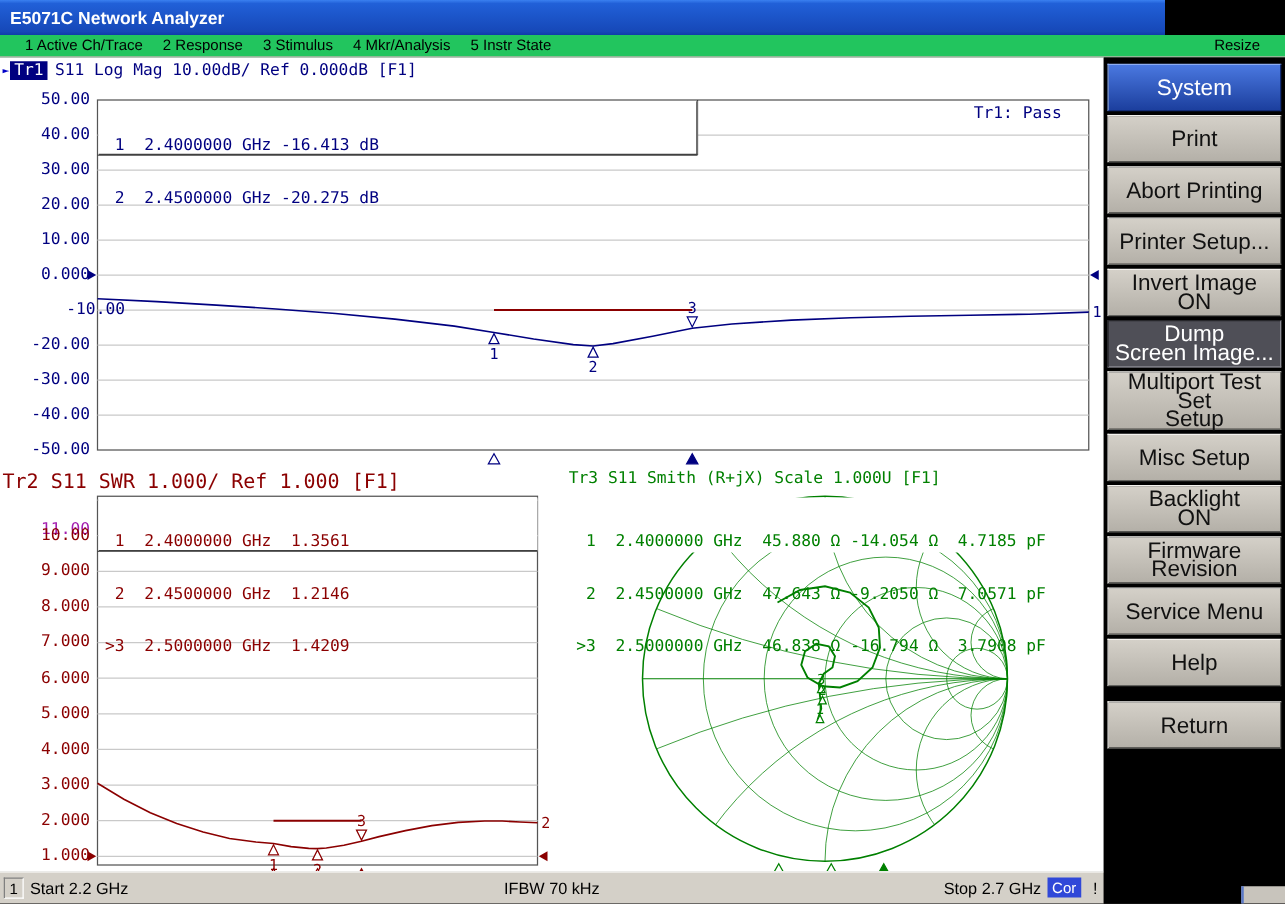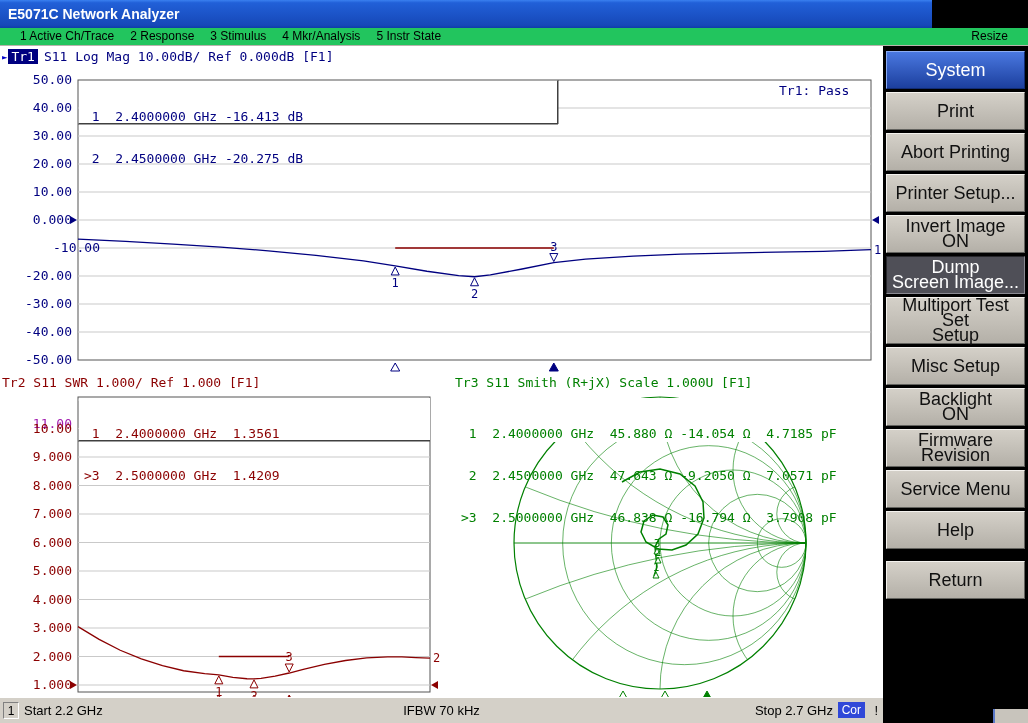--- a/index.html
+++ b/index.html
@@ -21,21 +21,21 @@
   .overlay{position:absolute;white-space:pre;}
   .tr1head{left:2px;top:3px;font-size:13px;color:#000080;display:flex;align-items:center;height:15px;}
   .arrow{color:#0000c8;font-size:9px;margin-right:1px;}
   .chip{background:#000080;color:#fff;padding:0 3px;margin-right:6px;font-size:13px;}
   .mtable{font-size:13px;line-height:14px;background:#fff;padding:1px 0 0 5px;}
   .mt1{left:79px;top:35px;width:479px;height:43px;color:#000080;
        border-right:1px solid #404040;border-bottom:1px solid #404040;}
   .mt2{left:79px;top:352px;width:351px;height:43px;color:#8b0000;border-bottom:1px solid #404040;}
   .mt3{left:456px;top:352px;width:402px;height:44px;color:#008000;}
   .pass{left:779px;top:37px;font-size:13px;color:#000080;}
-  .tr2head{left:2px;top:329px;font-size:13px;color:#8b0000;}
+  .tr2head{left:2px;top:329px;font-size:16px;color:#8b0000;}
   .tr3head{left:455px;top:329px;font-size:13px;color:#008000;}
   .ylabels{position:absolute;left:0;top:0;width:76px;height:651px;pointer-events:none;}
   .ylabel{position:absolute;left:0;width:72px;text-align:right;font-size:13px;line-height:14px;}
   .statusbar{position:absolute;left:0;top:697px;width:883px;height:26px;background:#d4d0c8;
              border-top:1px solid #fff;font-family:"Liberation Sans",sans-serif;font-size:13px;color:#000;}
   .statusbar span{position:absolute;top:5px;}
   .chbox{left:3px;top:4px !important;width:16px;height:17px;border:1px solid;
          border-color:#808080 #fff #fff #808080;text-align:center;line-height:16px;font-size:12px;}
   .st-start{left:24px;}
   .st-ifbw{left:50%;transform:translateX(-50%);}
@@ -183,20 +183,21 @@
     <div class="overlay mtable mt1">
       <div> 1  2.4000000 GHz -16.413 dB</div>
       <div> 2  2.4500000 GHz -20.275 dB</div>
     </div>
 
     <div class="overlay tr2head">Tr2 S11 SWR 1.000/ Ref 1.000 [F1]</div>
     <div class="overlay tr3head">Tr3 S11 Smith (R+jX) Scale 1.000U [F1]</div>
 
     <div class="overlay mtable mt2">
       <div> 1  2.4000000 GHz  1.3561</div>
+      <div> 2  2.4500000 GHz  1.2146</div>
       <div>&gt;3  2.5000000 GHz  1.4209</div>
     </div>
 
     <div class="overlay mtable mt3">
       <div> 1  2.4000000 GHz  45.880 Ω -14.054 Ω  4.7185 pF</div>
       <div> 2  2.4500000 GHz  47.643 Ω -9.2050 Ω  7.0571 pF</div>
       <div>&gt;3  2.5000000 GHz  46.838 Ω -16.794 Ω  3.7908 pF</div>
     </div>
 
     <div class="ylabels" id="yl">

